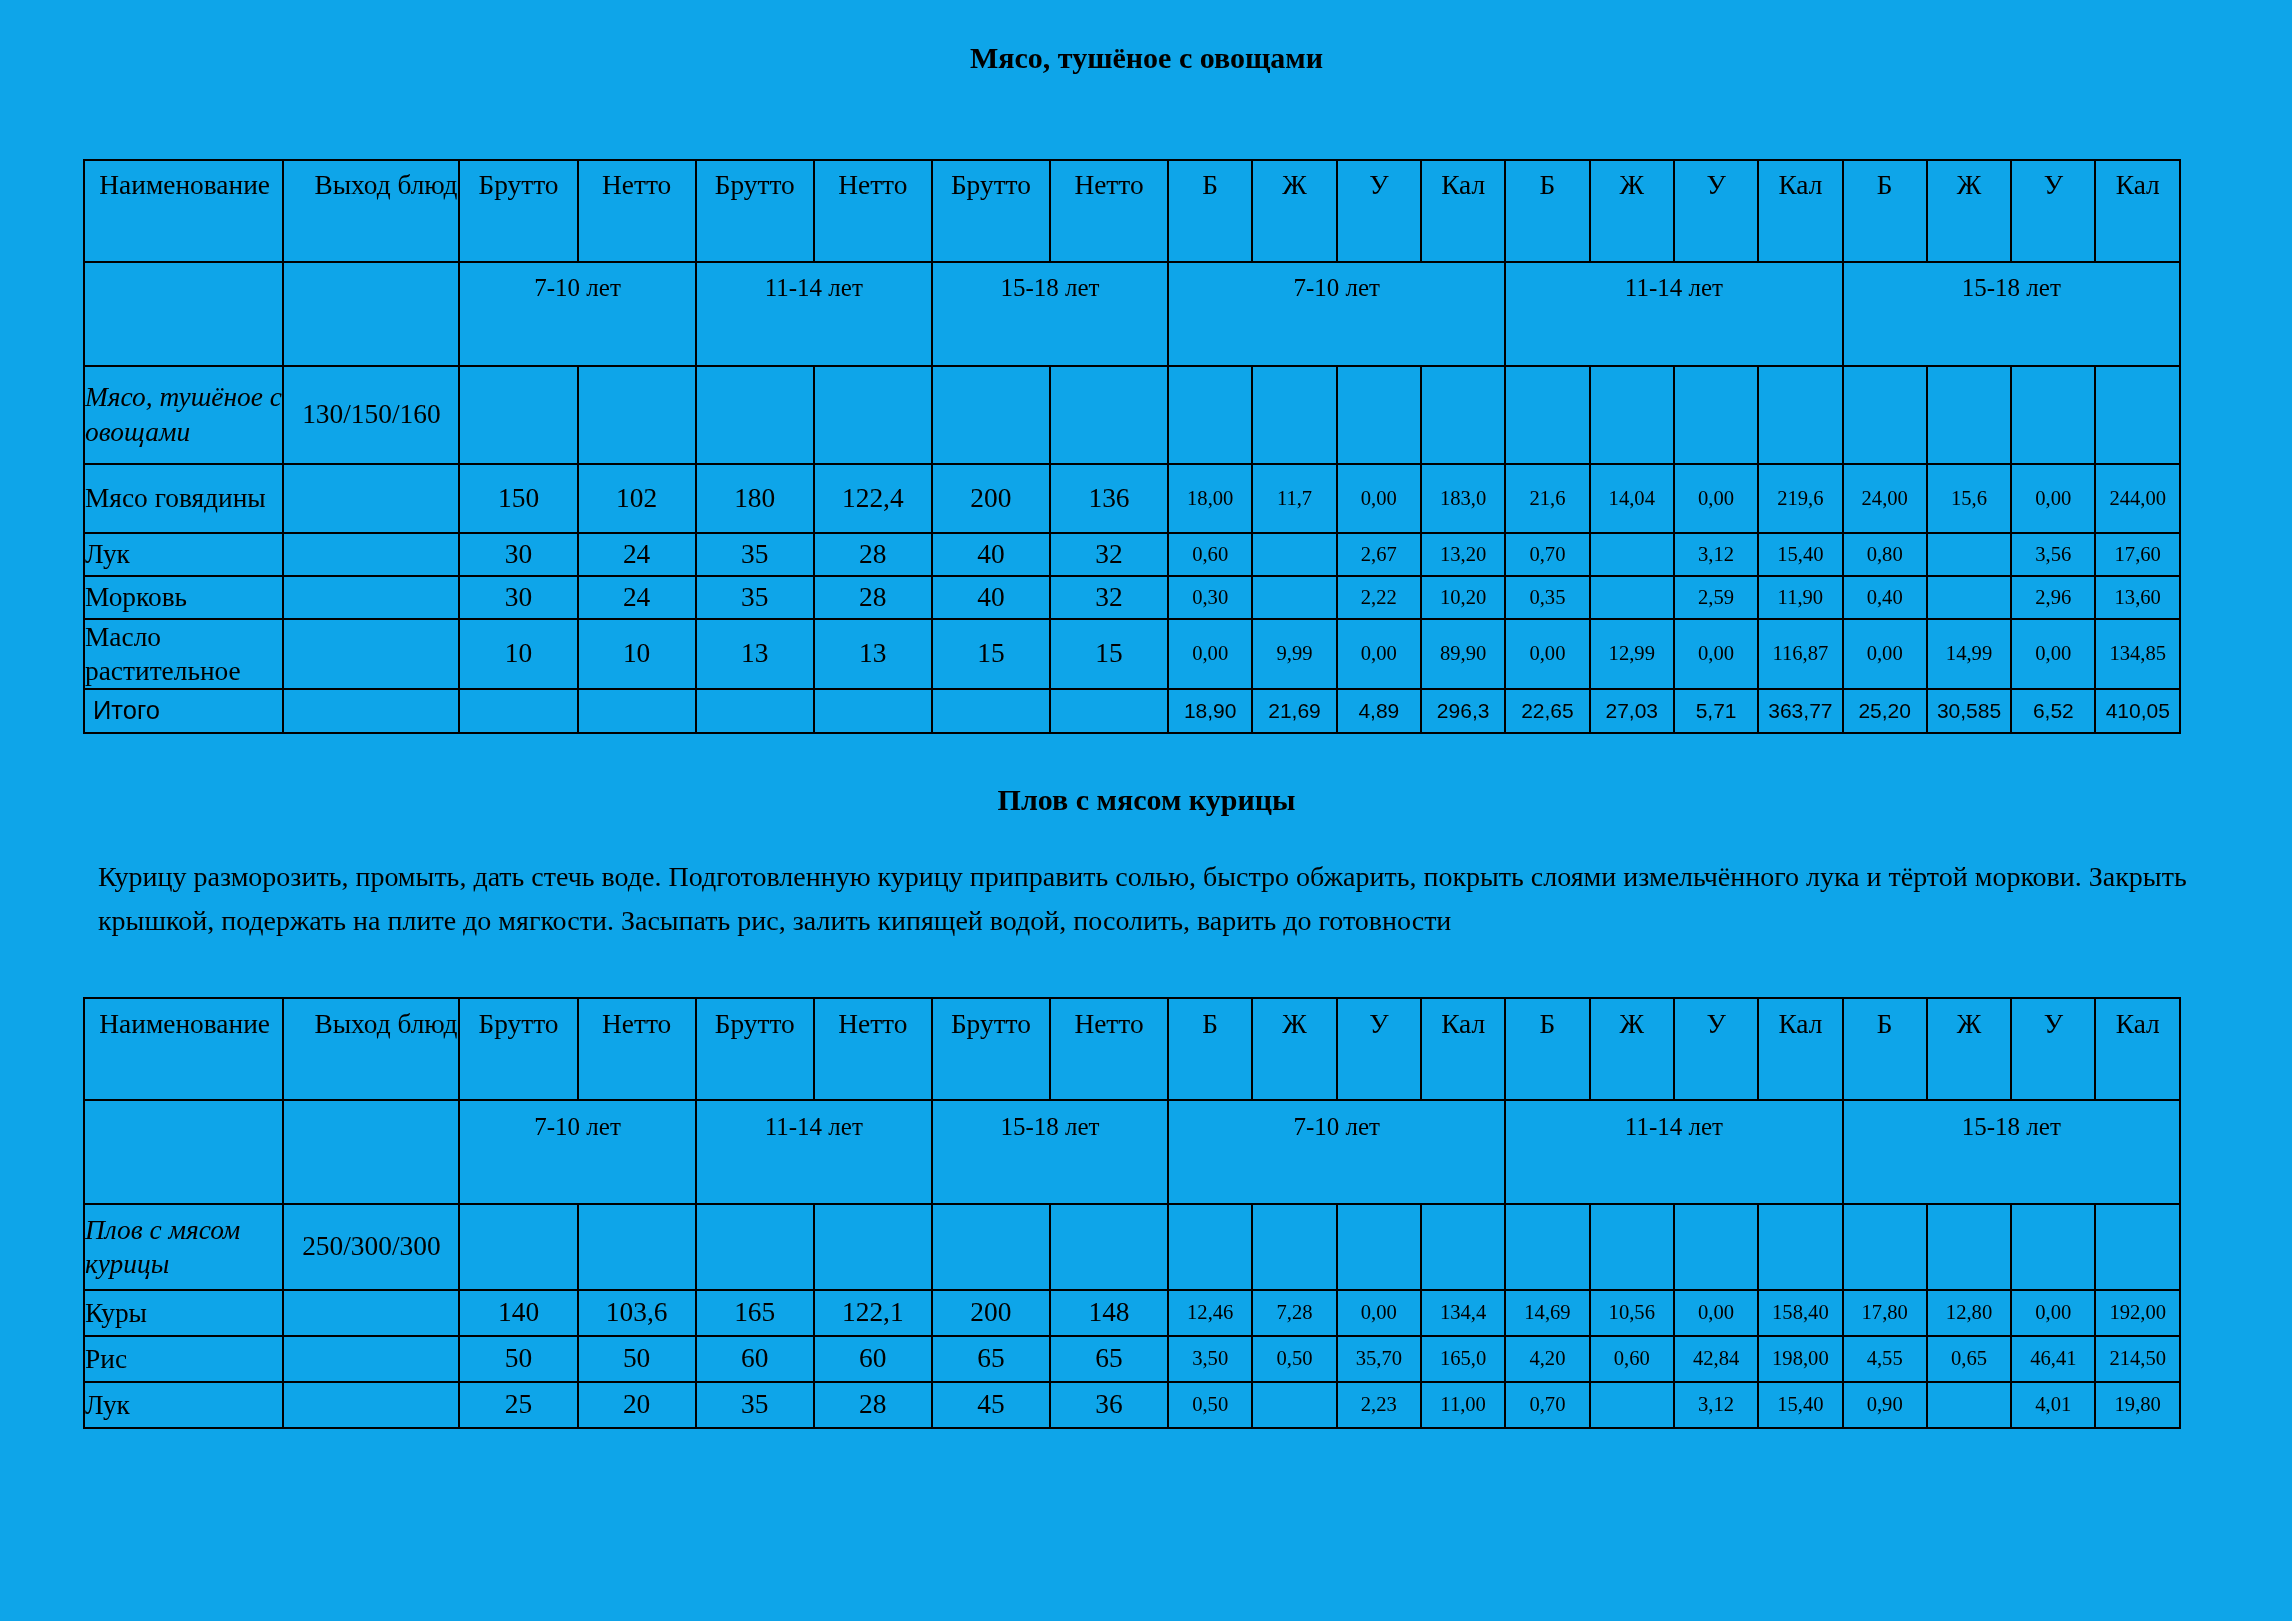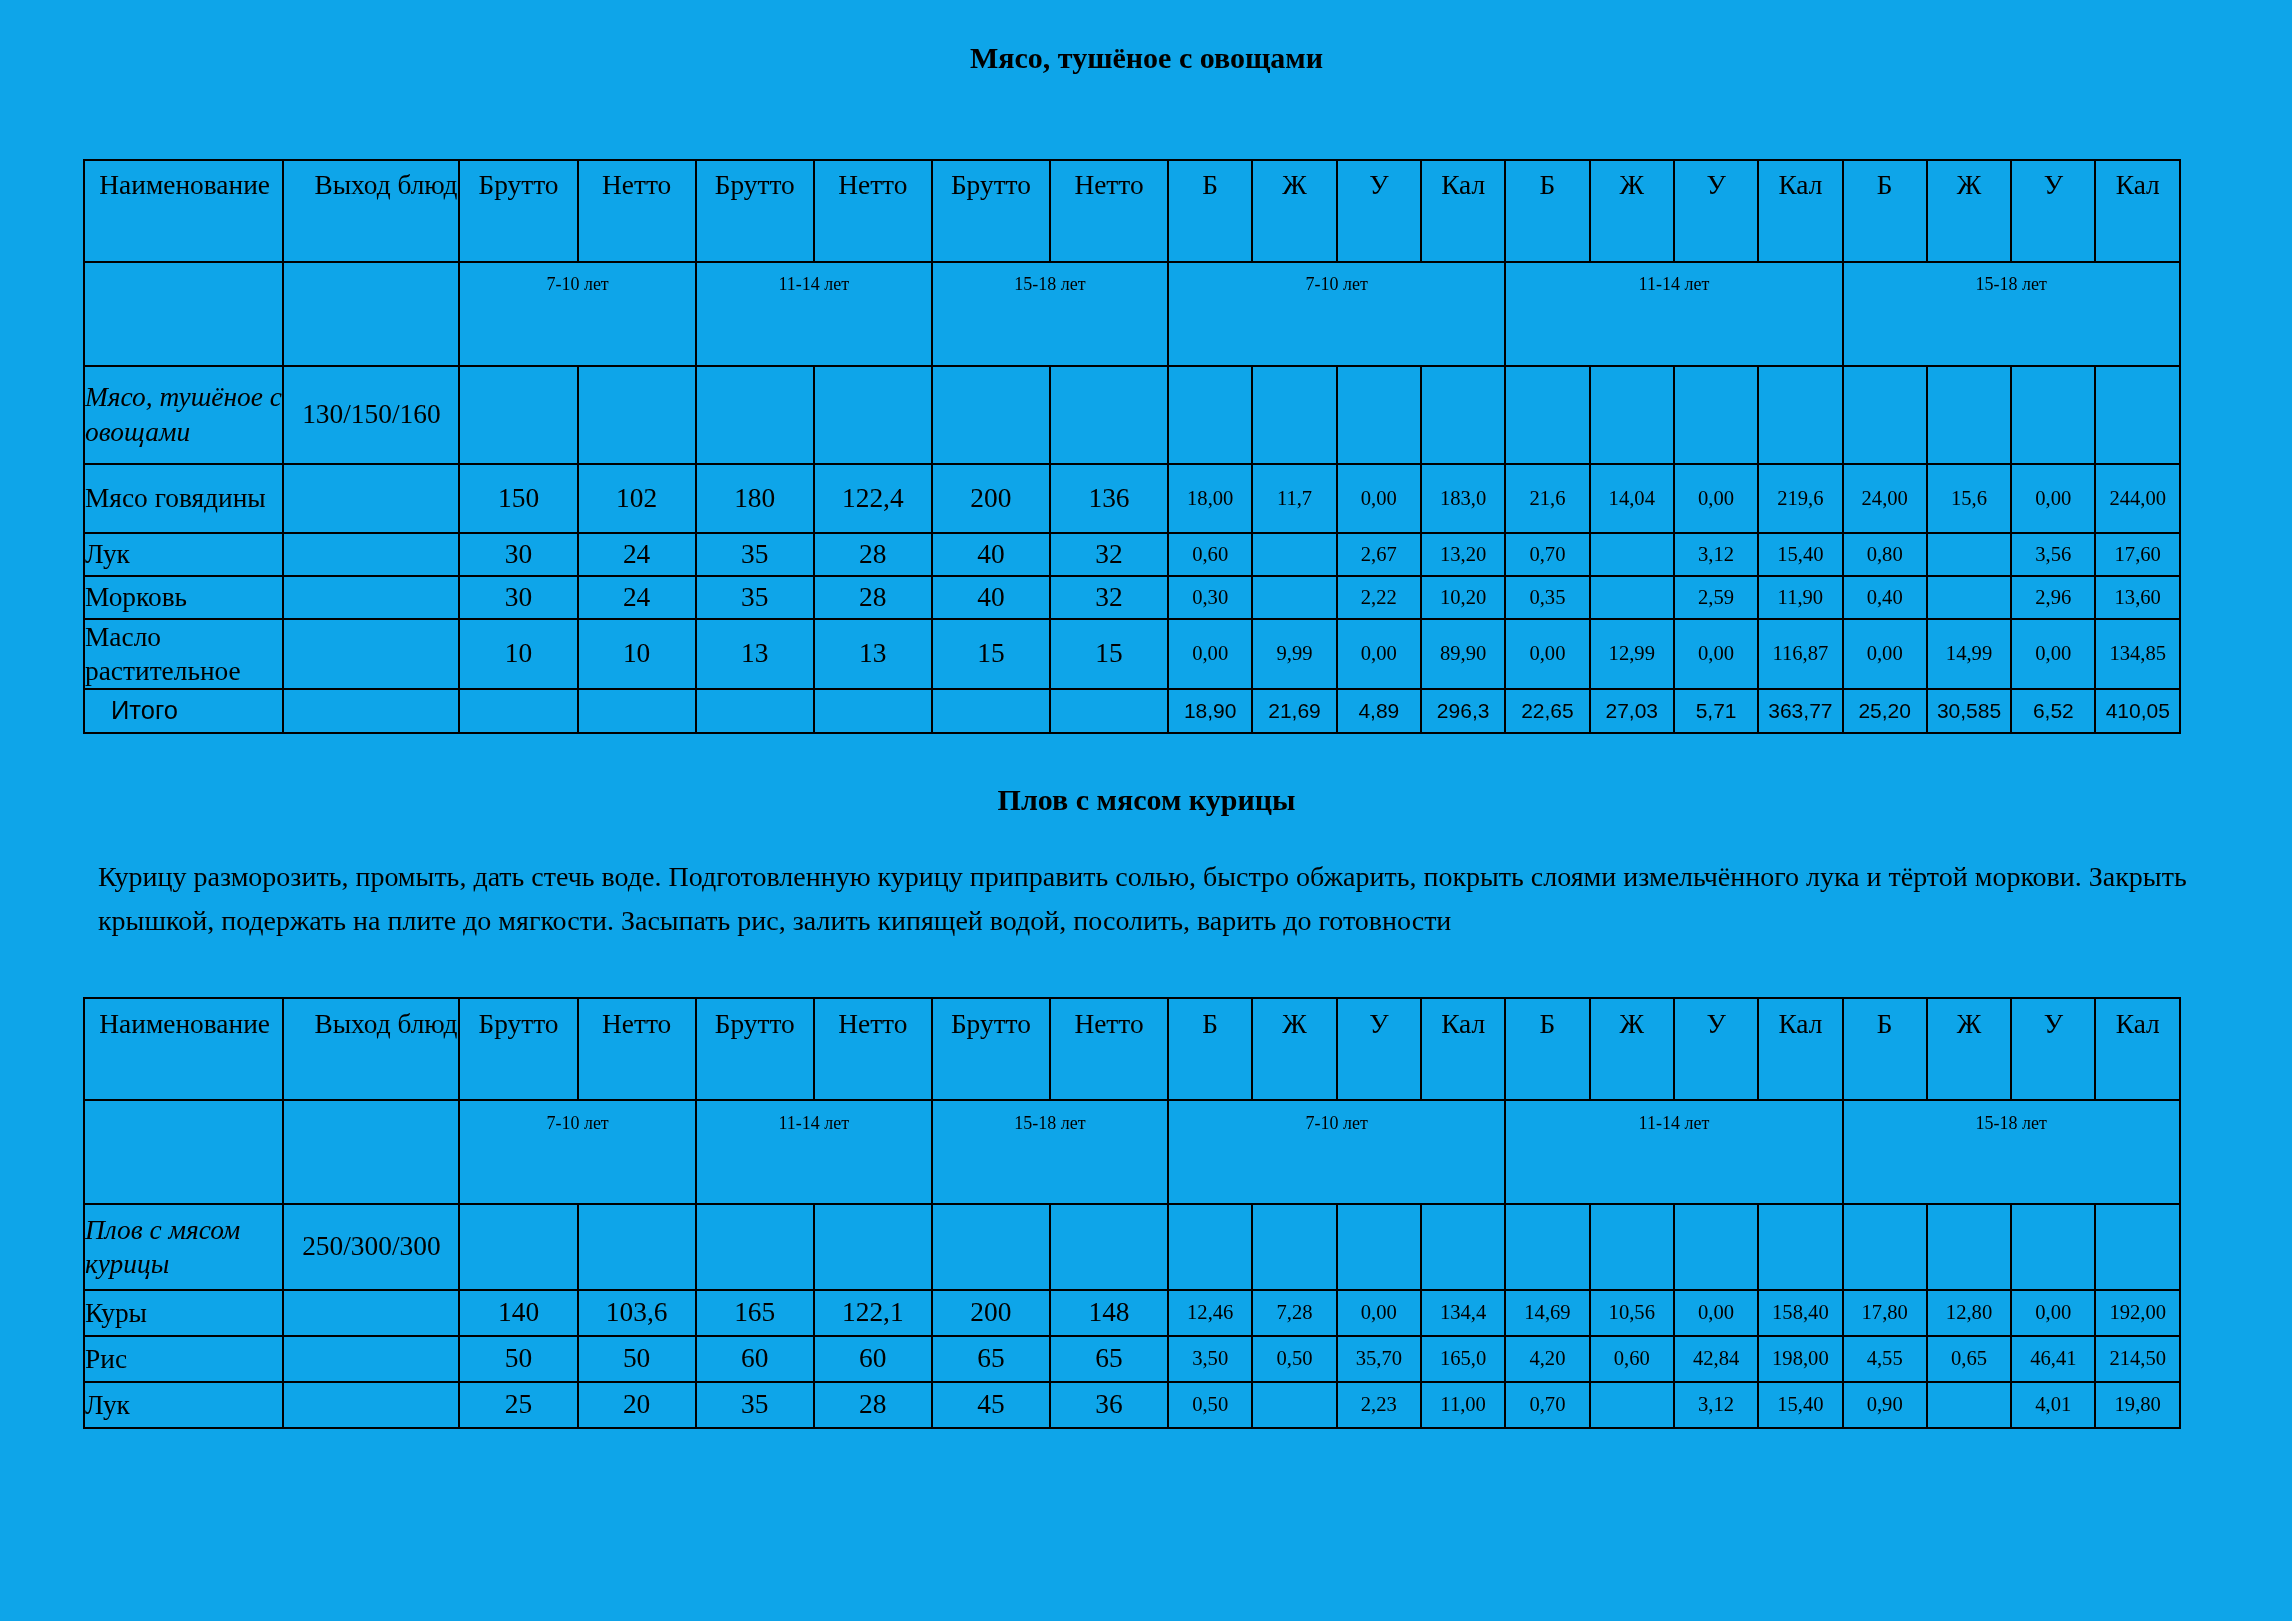--- a/index.html
+++ b/index.html
@@ -46,40 +46,40 @@
     vertical-align: top;
     padding-top: 9.8px;
     font-size: 27.4px;
     text-align: center;
   }
   tr.hrow1 td.c-name { text-align: center; padding-left: 2px; }
   tr.hrow1 td.hdr-yield { padding-left: 29px; }
   tr.agerow td {
     vertical-align: top;
     padding-top: 11.8px;
-    font-size: 18px;
+    font-size: 25px;
     text-align: center;
     border-bottom: 2.9px solid #000;
   }
   
   td.name {
     font-size: 27.4px;
     text-align: left;
     vertical-align: middle;
     padding: 5.9px 39px 5.9px 8.8px;
     line-height: 1.25;
   }
   td.name.italic { font-style: italic; }
   td.yield { font-size: 27.4px; text-align: center; vertical-align: middle; }
   td.wval  { font-size: 27.4px; text-align: center; vertical-align: middle; }
   td.nval  { font-size: 20.6px; text-align: center; vertical-align: middle; }
   tr.total-row td {
     font-family: "Liberation Sans", "DejaVu Sans", sans-serif;
   }
-  tr.total-row td.name { font-size: 25.5px; padding-left: 26px; font-style: normal; }
+  tr.total-row td.name { font-size: 25.5px; padding-left: 8px; font-style: normal; }
   tr.total-row td.nval { font-size: 21px; }
   
   .t1 tr.hrow1  { height: 102px; }
   .t1 tr.agerow { height: 104px; }
   .t1 tbody tr:nth-child(1) { height: 98px; }
   .t1 tbody tr:nth-child(2) { height: 69px; }
   .t1 tbody tr:nth-child(3) { height: 43px; }
   .t1 tbody tr:nth-child(4) { height: 43px; }
   .t1 tbody tr:nth-child(5) { height: 69px; }
   .t1 tbody tr:nth-child(6) { height: 44px; }

